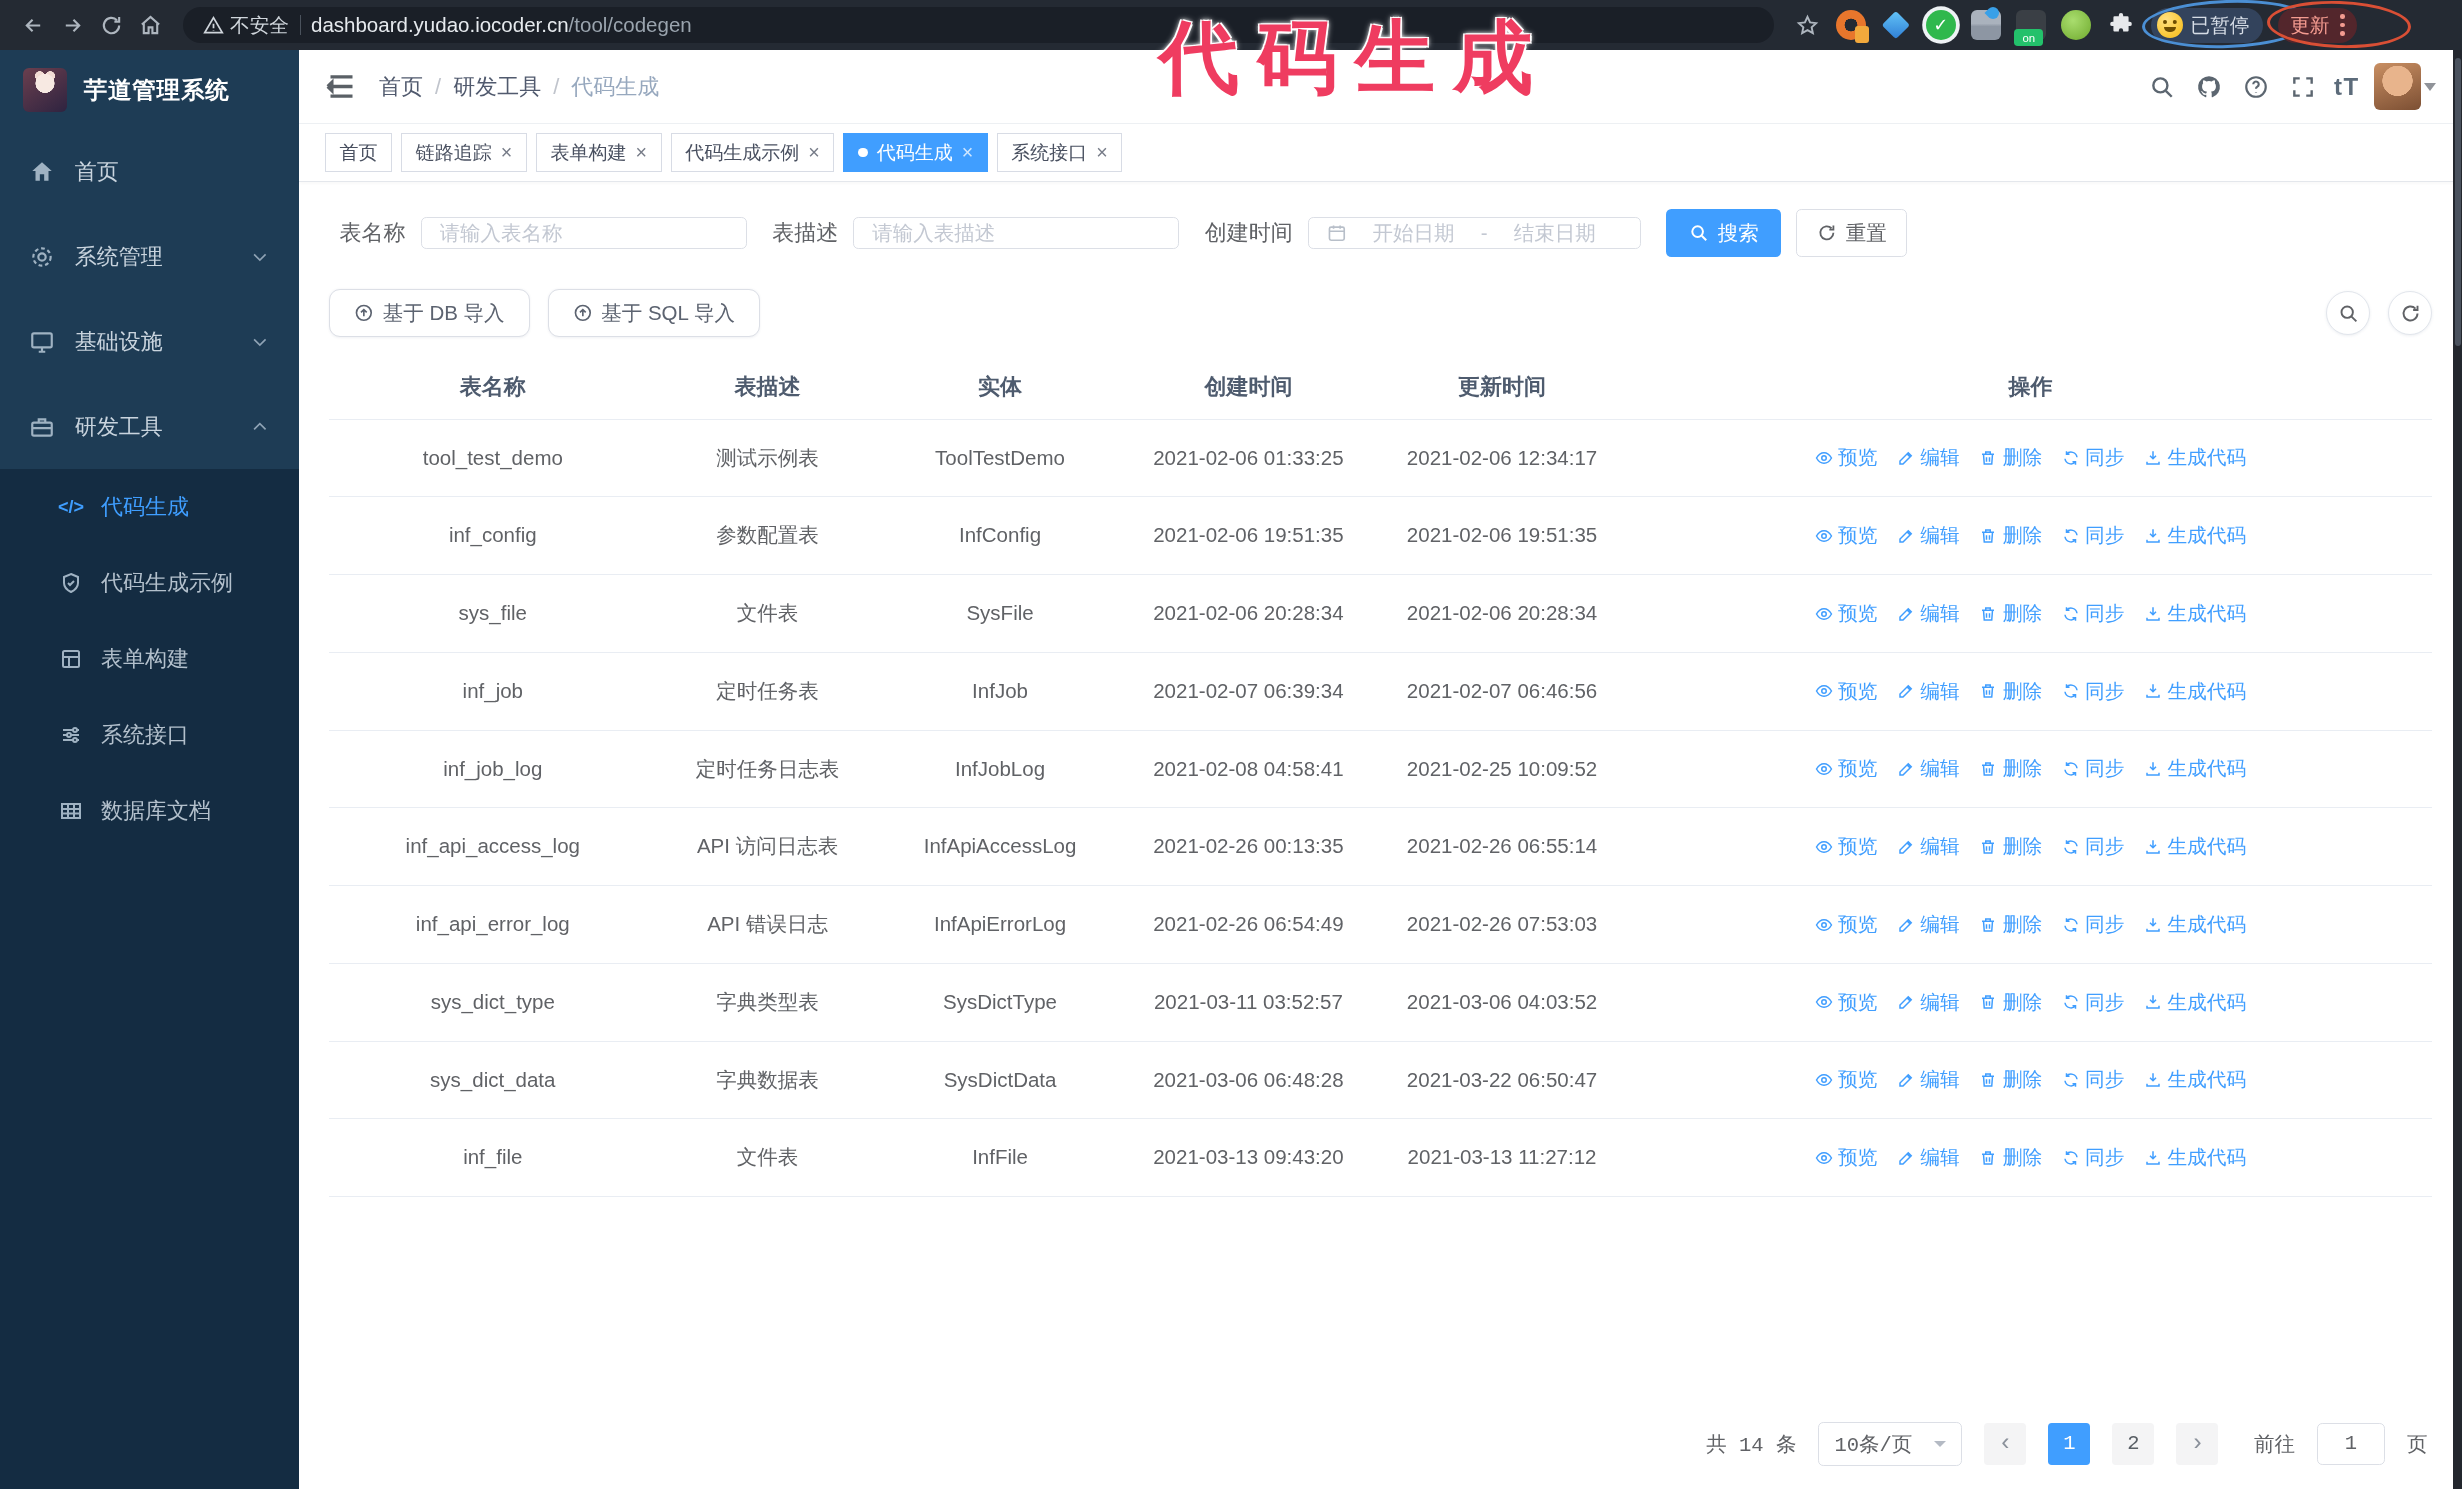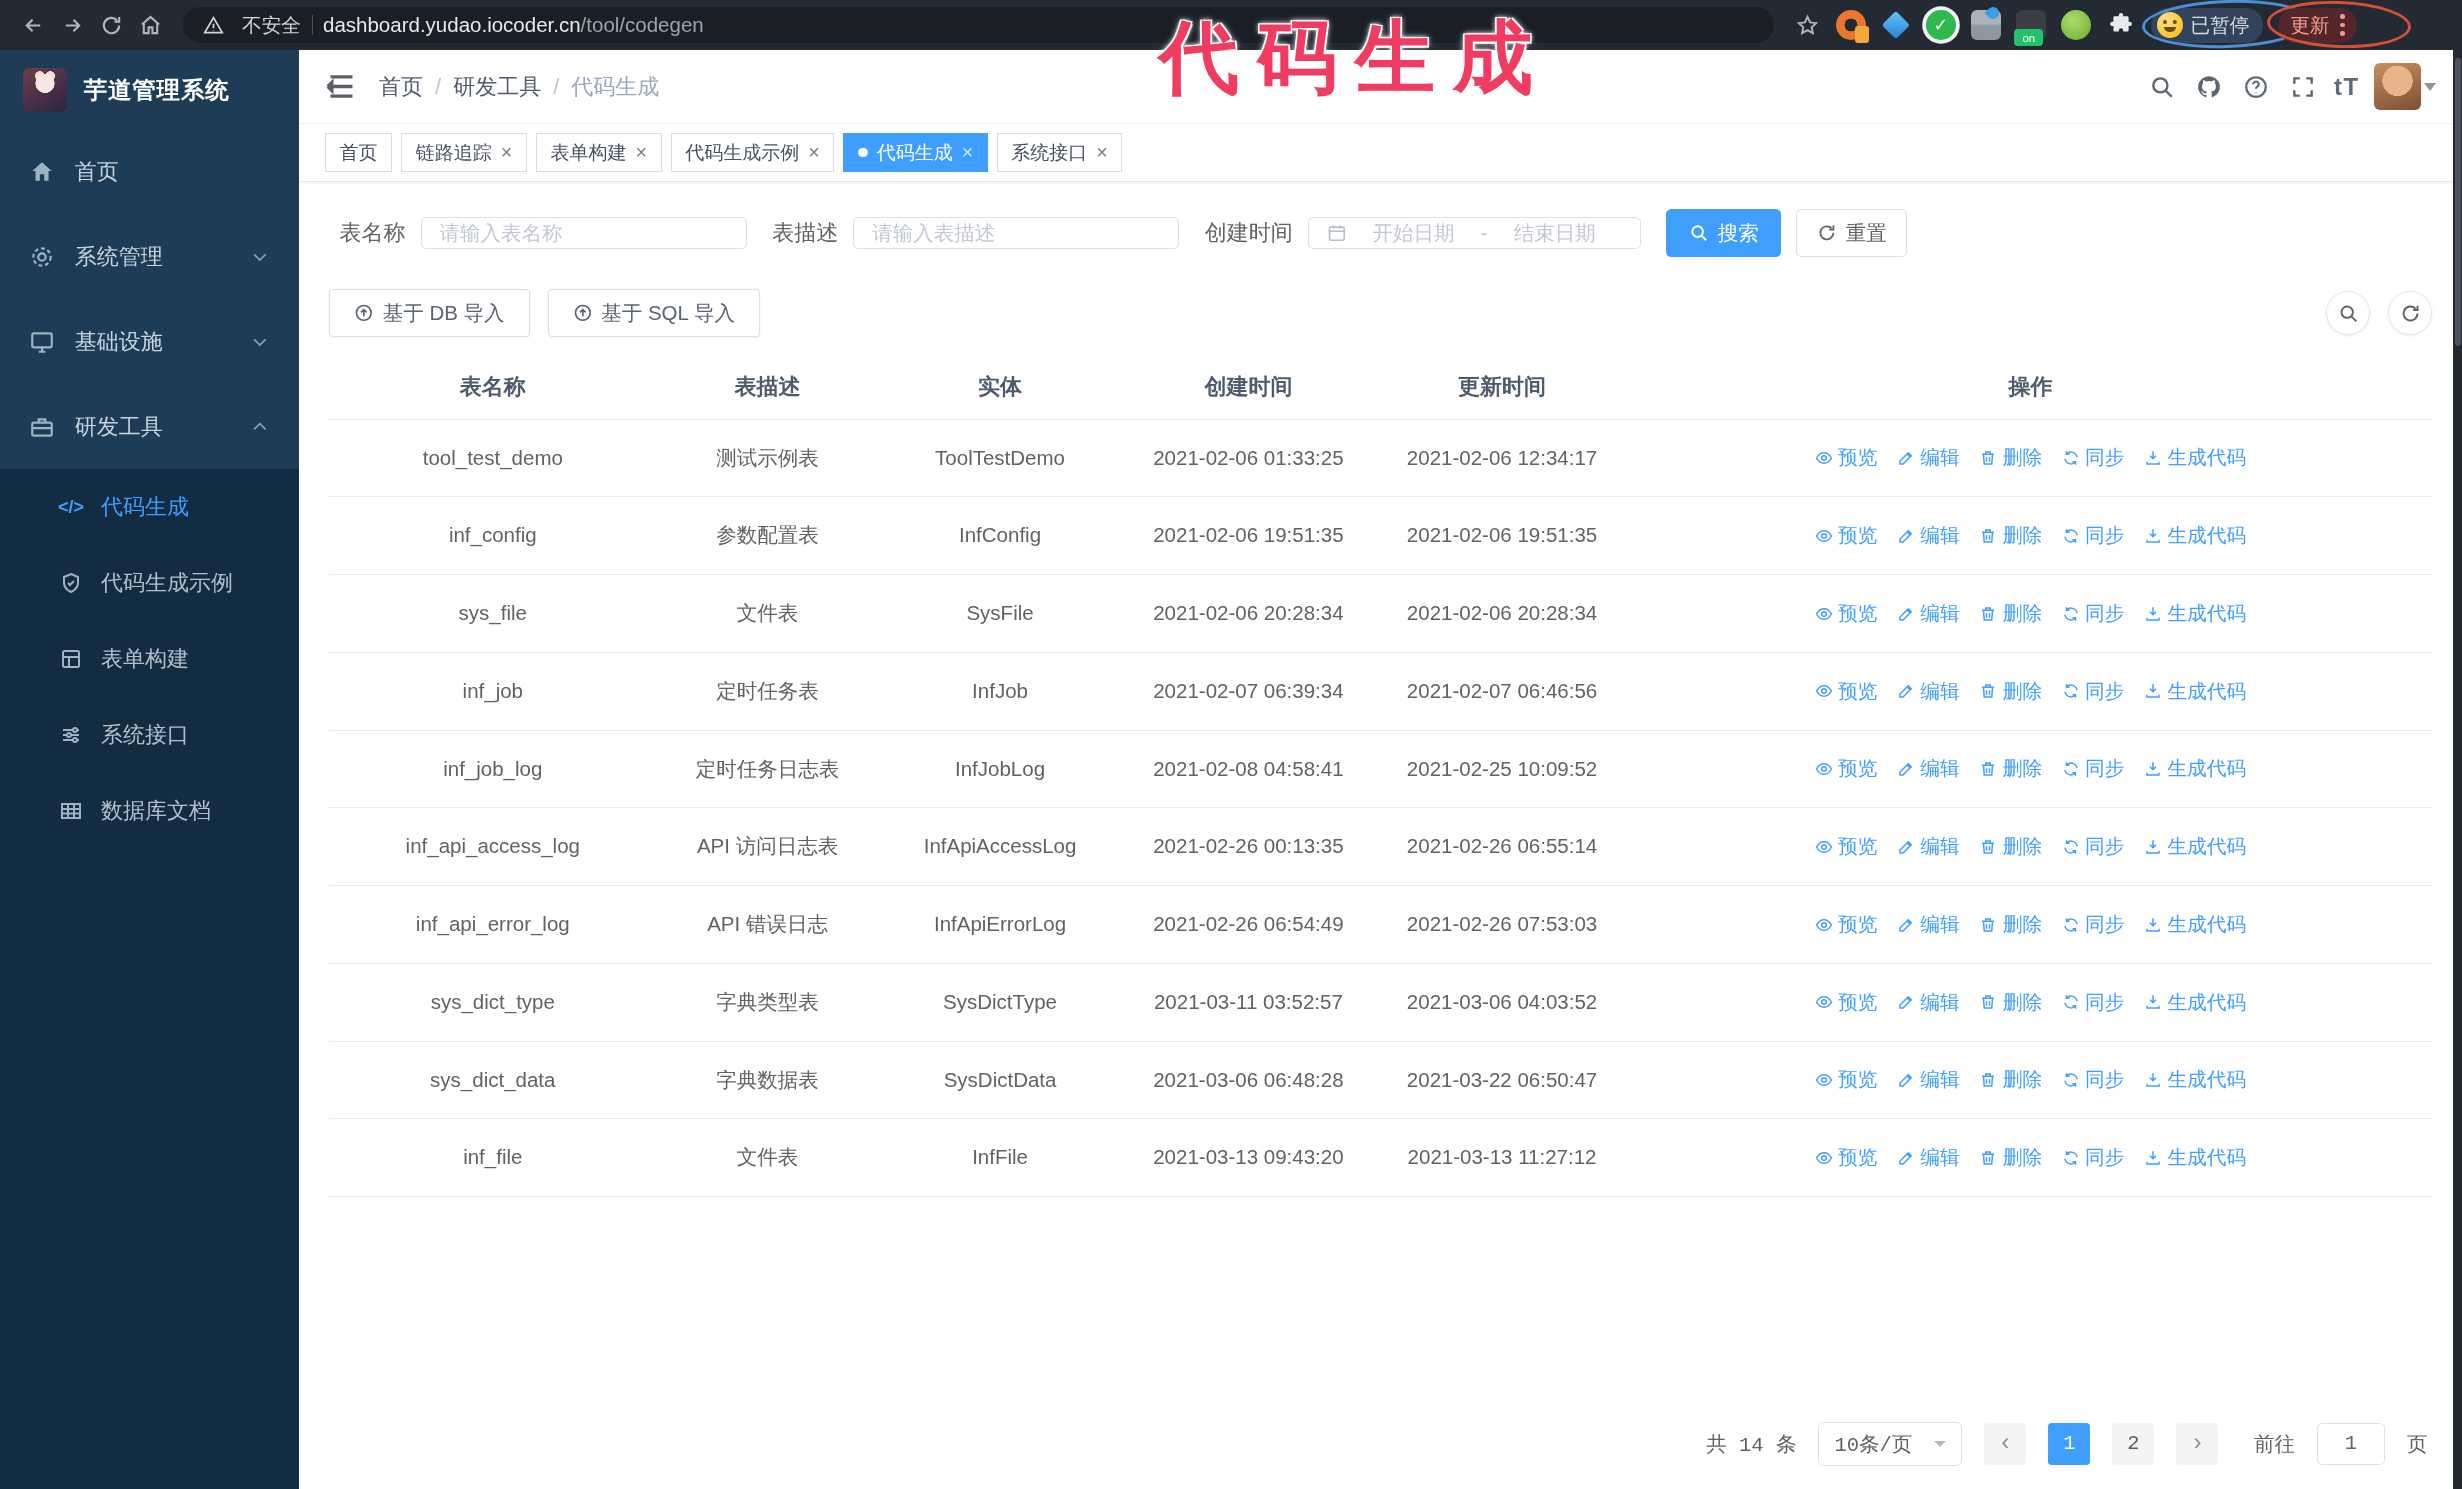--- a/index.html
+++ b/index.html
@@ -7,21 +7,21 @@
   body { font-family:"Liberation Sans","DejaVu Sans",sans-serif; background:#fff; display:flex; flex-direction:column; position:relative; }
 
   
   .browser-bar { height:50px; background:#242a33; display:flex; align-items:center; padding:0 16.7px; flex:0 0 auto; gap:6px; position:relative; z-index:2; }
   .nav-ic { width:33px; height:33px; display:flex; align-items:center; justify-content:center; color:#aeb6bf; border-radius:50%; flex:0 0 auto; }
   .nav-ic svg { width:23px; height:23px; }
   .url-pill { flex:0 1 1591px; height:36px; background:#1a1f27; border-radius:18px; display:flex; align-items:center; padding:0 19.7px; gap:10.6px; margin:0 10.6px; color:#d7dce2; font-size:20.5px; }
   .url-sep { width:0.8px; height:19.7px; background:#4a525c; }
   .url-domain { color:#e6eaee; }
   .url-path { color:#9aa4ae; }
-  .warn-tri { color:#cfd5db; display:flex; align-items:center; gap:18px; font-size:19.7px; }
+  .warn-tri { color:#cfd5db; display:flex; align-items:center; gap:6px; font-size:19.7px; }
   .ext-strip { display:flex; align-items:center; gap:15px; margin-left:6px; }
   .ext { width:30px; height:30px; border-radius:50%; flex:0 0 auto; position:relative; }
   .paused-pill { height:35px; background:#33435c; border-radius:17.4px; display:flex; align-items:center; gap:7.6px; padding:0 13.6px 0 6px; color:#d6dde6; font-size:19.7px; position:relative; }
   .emoji-face { width:26px; height:26px; border-radius:50%; background:radial-gradient(circle at 35% 30%, #ffe082, #f9c531 70%); position:relative; }
   .emoji-face:before { content:""; position:absolute; left:6px; top:8.3px; width:3.8px; height:3.8px; border-radius:50%; background:#6d4c00; box-shadow:9.8px 0 0 #6d4c00; }
   .emoji-face:after { content:""; position:absolute; left:6.8px; top:15px; width:12px; height:5.3px; border-radius:0 0 7.6px 7.6px; background:#6d4c00; }
   .update-chip { height:35px; background:#53262c; border-radius:17.4px; display:flex; align-items:center; gap:10.6px; padding:0 12px; color:#f49b90; font-size:19.7px; position:relative; }
   .kebab { display:flex; flex-direction:column; gap:3.8px; }
   .kebab i { width:4.5px; height:4.5px; border-radius:50%; background:#f49b90; }
   .annot-ellipse { position:absolute; border-radius:50%; pointer-events:none; }
@@ -87,21 +87,21 @@
   .w-name { width:326px; }
   .w-desc { width:326px; }
   .date-range { width:333px; gap:0; color:#c3c8d2; font-size:20.5px; }
   .date-range .cal { color:#b8bfc9; display:flex; }
   .date-ph { flex:1; text-align:center; }
   .btn { height:48px; border-radius:5.3px; display:flex; align-items:center; justify-content:center; gap:9px; font-size:20.5px; cursor:pointer; border:0.8px solid transparent; }
   .btn svg { width:19.7px; height:19.7px; }
   .btn-primary { background:#409eff; color:#fff; width:115px; margin-left:10.6px; }
   .btn-plain { background:#fff; color:#606266; border-color:#dcdfe6; width:111px; }
   .toolbar-row { margin-top:32px; display:flex; align-items:center; flex:0 0 auto; }
-  .btn-import { width:auto; padding:0 24px; border-radius:4px; color:#5c6370; box-shadow:0 0.8px 2.3px rgba(60,80,120,.08); margin-right:18px; }
+  .btn-import { width:auto; padding:0 24px; border-radius:11px; color:#5c6370; box-shadow:0 0.8px 2.3px rgba(60,80,120,.08); margin-right:18px; }
   .round-btns { margin-left:auto; display:flex; gap:18px; }
   .circle-btn { width:44px; height:44px; border-radius:50%; background:#fff; border:0.8px solid #e2e6ec; box-shadow:0 0.8px 3px rgba(60,80,120,.10); display:flex; align-items:center; justify-content:center; color:#606266; cursor:pointer; }
   .circle-btn svg { width:21px; height:21px; }
 
   
   table.grid { width:100%; border-collapse:collapse; table-layout:fixed; margin-top:23px; }
   .grid th { font-size:22px; color:#4e5b6e; font-weight:bold; padding:12px 7.6px 16.7px; text-align:center; }
   .grid td { font-size:20.5px; color:#606266; text-align:center; padding:23px 7.6px; border-top:0.8px solid #e9edf3; line-height:1.5; }
   .grid tr:last-child td { border-bottom:0.8px solid #e9edf3; }
   .col-name{width:15.5%} .col-desc{width:10.5%} .col-entity{width:11.5%} .col-create{width:12%} .col-update{width:12%} .col-ops{width:38%}

